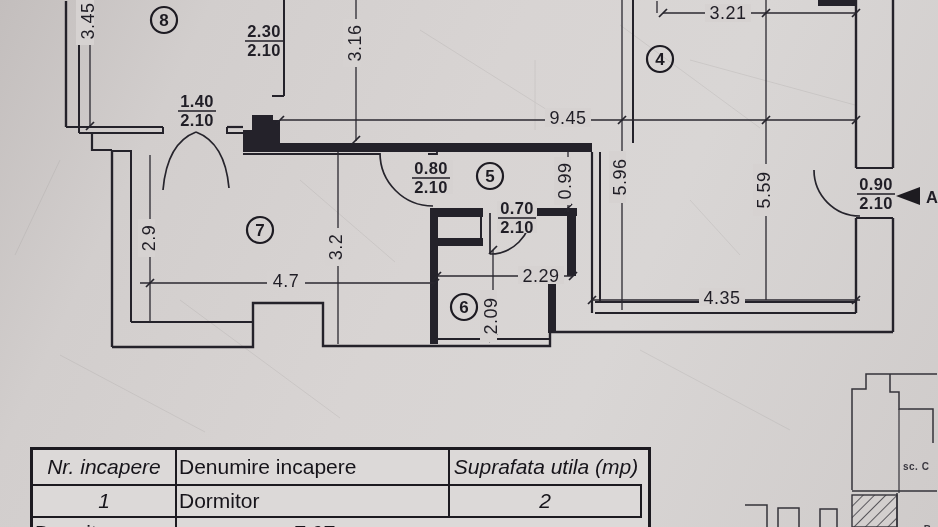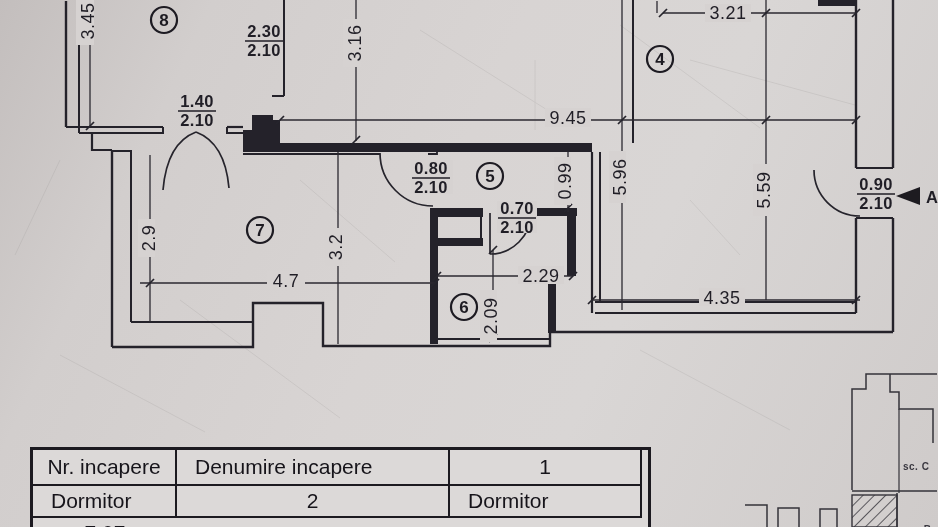--- a/index.html
+++ b/index.html
@@ -19,22 +19,22 @@
     position:absolute;left:30px;top:447px;width:615px;
     background:#dcd9d8;border:3px solid #1c1a20;
     display:grid;grid-template-columns:144px 273px 192px;grid-template-rows:36px 32px 32px;
     color:#16141a;font-size:21px;
   }
   #room-table .cell{
     border-right:2px solid #1c1a20;border-bottom:2px solid #1c1a20;
     display:flex;align-items:center;overflow:hidden;
   }
   #room-table .cell.last-col{border-right:none;}
-  #room-table .center{justify-content:center;text-align:center;}
-  #room-table .left{padding-left:18px;}
+  #room-table .center{justify-content:center;text-align:center;font-style:italic;}
+  #room-table .left{padding-left:2px;}
   #room-table .hdr{font-size:21px;}
 </style>
 </head>
 <body>
 
 <svg id="plan-svg" width="938" height="527" viewBox="0 0 938 527">
 
   <defs>
     <pattern id="hatch" width="8" height="8" patternTransform="rotate(45)" patternUnits="userSpaceOnUse">
       <rect width="8" height="8" fill="#d3cfce"></rect>
@@ -280,20 +280,21 @@
     <path d="M778,527 V508 H799 V527"></path>
     <path d="M820,527 V509 H837 V527"></path>
     <text class="tiny-text" x="903" y="470" stroke="none" fill="#3a383e">sc. C</text>
     <text class="tiny-text" x="905" y="533" stroke="none" fill="#3a383e">sc. B</text>
   </g>
 </svg>
 
 <div id="room-table">
   <div class="cell center hdr">Nr. incapere</div>
   <div class="cell left hdr">Denumire incapere</div>
+  <div class="cell center hdr last-col">Suprafata utila (mp)</div>
 
   <div class="cell center">1</div>
   <div class="cell left">Dormitor</div>
 
   <div class="cell center">2</div>
   <div class="cell left">Dormitor</div>
   <div class="cell center last-col">7.07</div>
 </div>
 
 </body></html>

